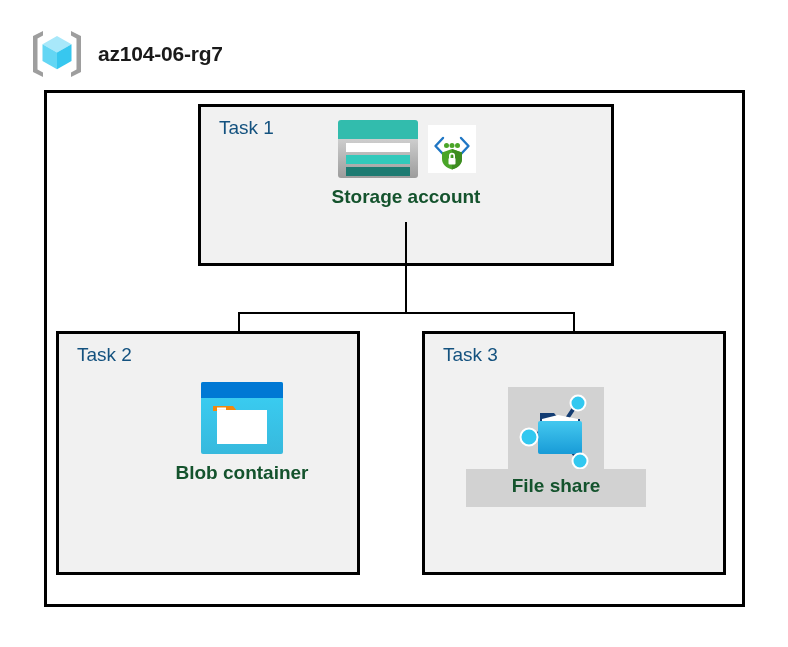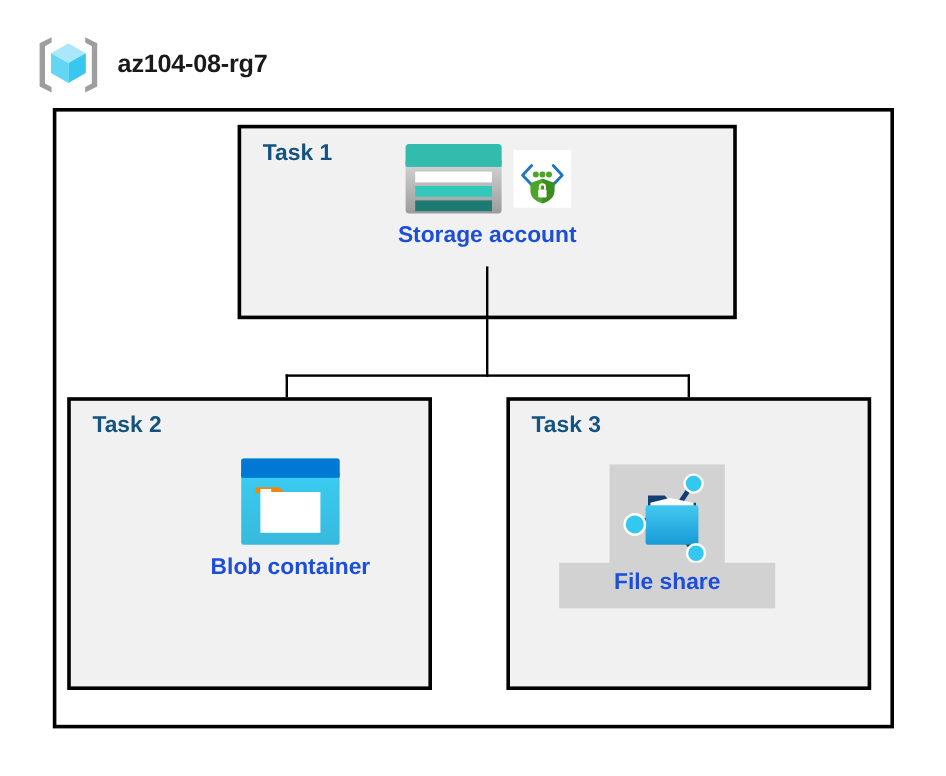--- a/index.html
+++ b/index.html
@@ -66,36 +66,36 @@
   }
   .task-1 { left: 198px; top: 104px;  width: 416px; height: 162px; }
   .task-2 { left: 56px;  top: 331px;  width: 304px; height: 244px; }
   .task-3 { left: 422px; top: 331px;  width: 304px; height: 244px; }
 
   .task-label {
     position: absolute;
     left: 18px;
     top: 10px;
     font-size: 19px;
-    font-weight: bold;
+    font-weight: normal;
     color: #14527f;
     white-space: nowrap;
   }
 
   
   .node {
     position: absolute;
     display: flex;
     flex-direction: column;
     align-items: center;
   }
   .node-caption {
     font-size: 19px;
     font-weight: bold;
-    color: #1d4ed8;
+    color: #14532d;
     white-space: nowrap;
     margin-top: 6px;
   }
 
   
   .node-storage {
     left: 198px;
     top: 118px;
     width: 416px;
   }
@@ -157,21 +157,21 @@
       <path d="M13 3 L3 8 L3 44 L13 49 L13 44.5 L7.5 41.5 L7.5 10.5 L13 7.5 Z" fill="#9e9e9e"></path>
 
       <path d="M41 3 L51 8 L51 44 L41 49 L41 44.5 L46.5 41.5 L46.5 10.5 L41 7.5 Z" fill="#9e9e9e"></path>
 
       <path d="M27 8 L41.5 16.3 L27 24.6 L12.5 16.3 Z" fill="#a8e8fa"></path>
 
       <path d="M12.5 16.3 L27 24.6 L27 41.2 L12.5 32.9 Z" fill="#63d6f4"></path>
 
       <path d="M41.5 16.3 L41.5 32.9 L27 41.2 L27 24.6 Z" fill="#37c7ef"></path>
     </svg>
-    <div class="rg-title">az104-08-rg7</div>
+    <div class="rg-title">az104-06-rg7</div>
   </div>
 
   <div class="rg-boundary"></div>
 
   <div class="task-panel task-1">
     <div class="task-label">Task 1</div>
   </div>
 
   <div class="node node-storage">
     <div class="storage-row">

